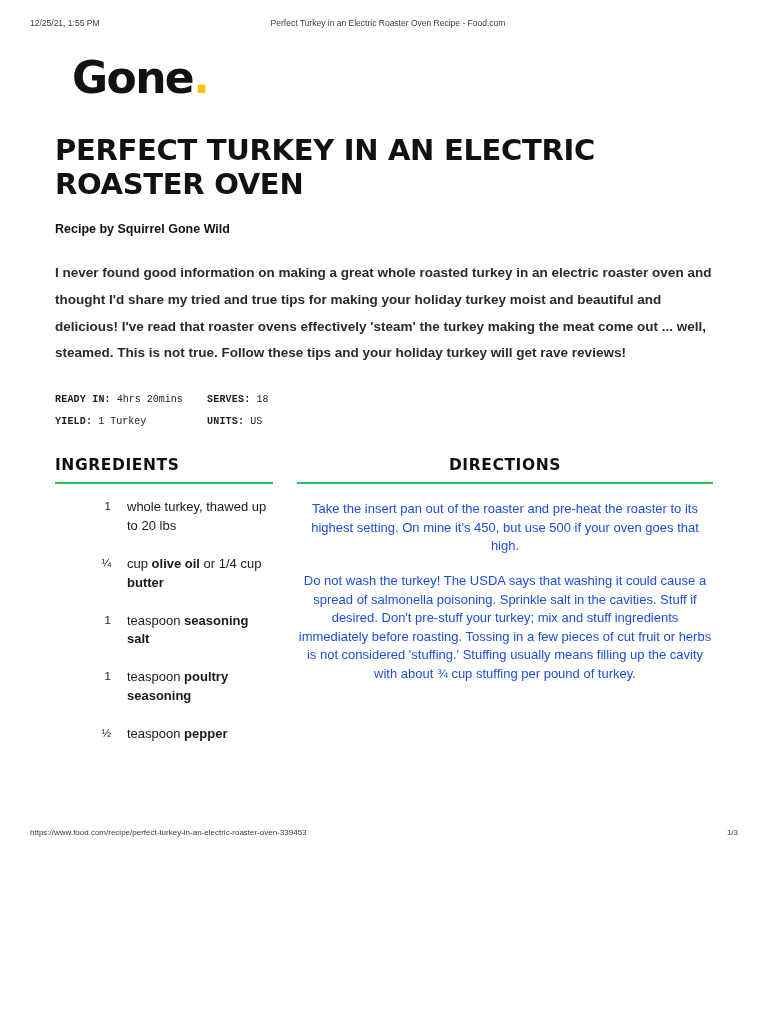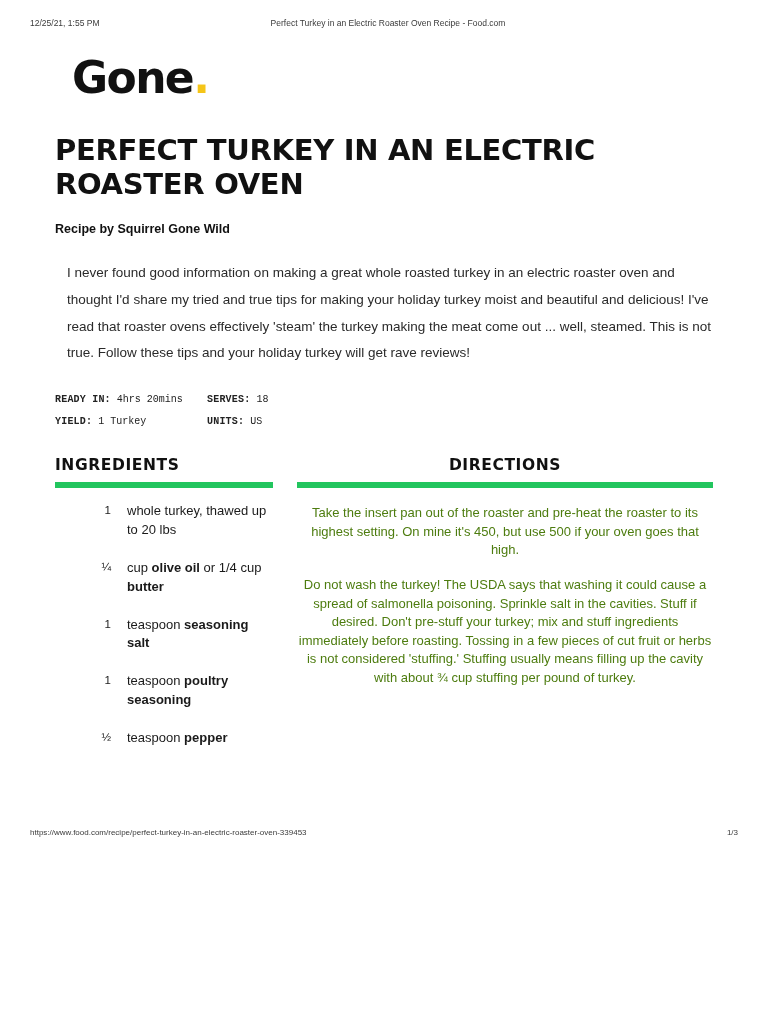--- a/index.html
+++ b/index.html
@@ -94,25 +94,26 @@
     text-transform: uppercase;
     max-width: 660px;
   }
   .byline {
     margin: 21px 0 0 0;
     font-size: 12.5px;
     font-weight: bold;
     color: #111111;
   }
   .intro {
-    margin: 24px 0 0 12px;
+    margin: 24px 0 0 0;
     font-size: 13.5px;
     line-height: 1.98;
     color: #2a2a2a;
     max-width: 662px;
+    font-weight: bold;
   }
   .meta {
     margin-top: 25px;
     font-size: 10px;
     color: #222222;
     line-height: 1.6;
     font-family: Liberation Mono, monospace;
   }
   .meta-row {
     display: flex;
@@ -141,21 +142,21 @@
     margin-left: 24px;
     text-align: center;
   }
   .col-head {
     font-family: "DejaVu Sans", sans-serif;
     font-size: 15.5px;
     font-weight: bold;
     letter-spacing: 0.6px;
     color: #111111;
     padding-bottom: 8px;
-    border-bottom: 6px solid #22c55e;
+    border-bottom: 2px solid #22c55e;
     text-transform: uppercase;
   }
   .ing-list {
     margin: 14px 0 0 0;
     padding: 0;
     list-style: none;
   }
   .ing-item {
     display: flex;
     margin-bottom: 19px;
@@ -177,21 +178,21 @@
   }
   .ing-text b { font-weight: bold; }
   .dir-list {
     margin: 16px 0 0 0;
     padding: 0;
     list-style: none;
   }
   .dir-item {
     font-size: 13px;
     line-height: 1.42;
-    color: #4d7c0f;
+    color: #1d4ed8;
     margin-bottom: 17px;
   }
 </style>
 </head>
 <body>
 
 <div class="page">
 
   <div class="print-header">
     <div class="ph-left">12/25/21, 1:55 PM</div>

